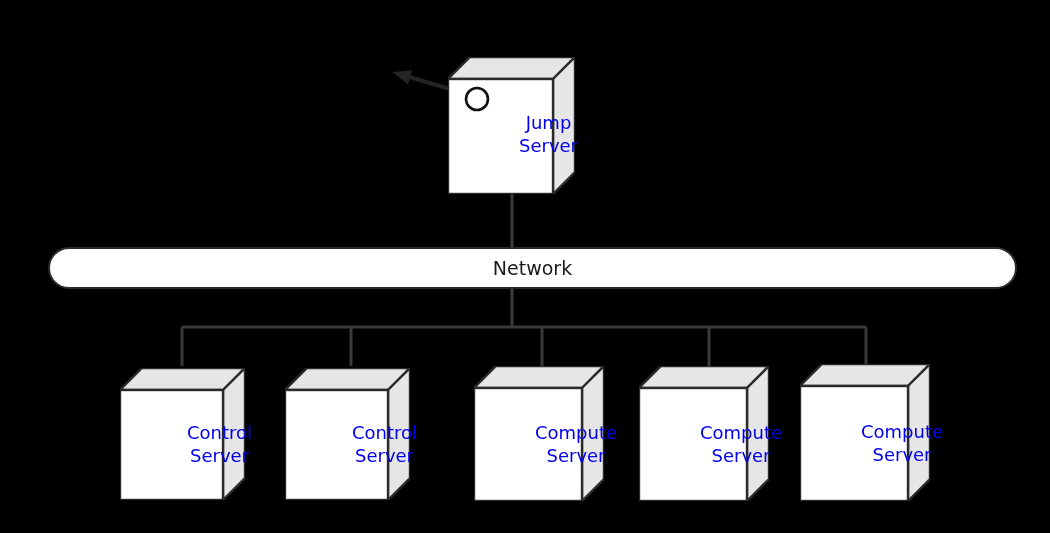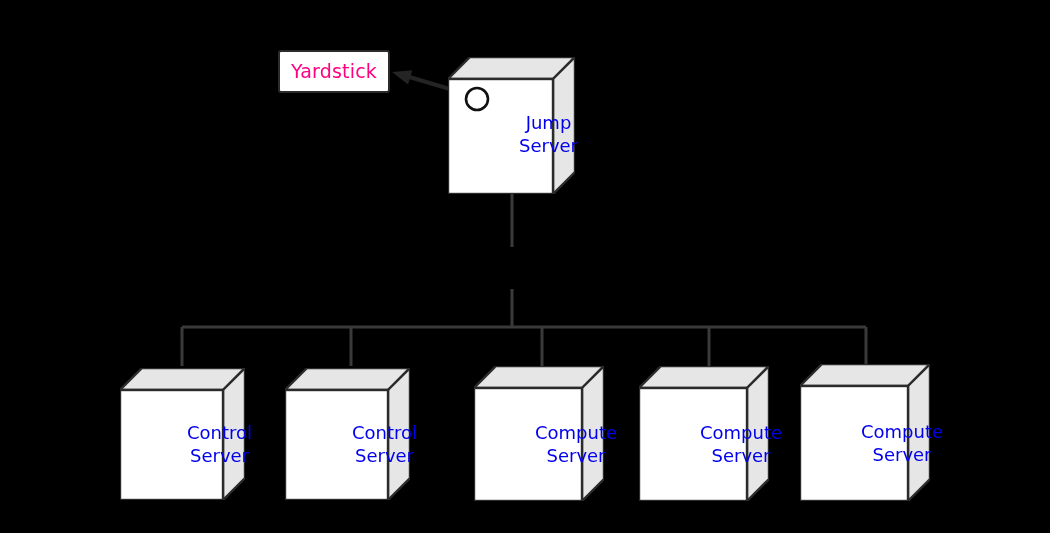--- a/index.html
+++ b/index.html
@@ -103,37 +103,37 @@
         <line x1="542" y1="327" x2="542" y2="366"></line>
         <line x1="709" y1="327" x2="709" y2="366"></line>
         <line x1="866" y1="327" x2="866" y2="366"></line>
       </g>
     <g id="arrow-group">
         <line x1="470" y1="95" x2="406" y2="76" stroke="#242424" stroke-width="4"></line>
         <polygon points="392,72 412.34545984432475,70.1800374391296 408.1029795504039,84.56757930546986" fill="#242424"></polygon>
       </g>
   </svg>
 
-  <div class="label-box" id="tool-box" style="left: 278px; top: 50px; width: 112px; height: 43px;">
-    <span class="caption">Yardstick</span>
-  </div>
 
   <div class="cube" id="jump-server" style="left: 448px; top: 57px; width: 127px; height: 137px;">
     <svg class="cube-svg" width="127" height="137" viewBox="0 0 127 137">
         <polygon points="0,22 22,0 127,0 105,22" fill="#e6e6e6" stroke="#2b2b2b" stroke-width="2.4" stroke-linejoin="miter"></polygon>
         <polygon points="105,22 127,0 127,115 105,137" fill="#e6e6e6" stroke="#2b2b2b" stroke-width="2.4" stroke-linejoin="miter"></polygon>
         <rect x="0" y="22" width="105" height="115" fill="#ffffff" stroke="#2b2b2b" stroke-width="2.4"></rect>
       </svg>
     <div class="cube-caption" style="width: 105px; top: 54px;">Jump
 Server</div>
   <svg class="port-dot" width="28" height="28" style="left: 15px; top: 28px;">
         <circle cx="14" cy="14" r="11" fill="#ffffff" stroke="#111111" stroke-width="2.6"></circle>
       </svg>
     </div>
 
+  <div class="network-bar" id="network-bar" style="left: 48px; top: 247px; width: 969px; height: 42px; border-radius: 21px;">
+    <span class="caption">Network</span>
+  </div>
 
   <div id="server-row">
       <div class="cube" style="left: 120px; top: 368px; width: 125px; height: 132px;">
         <svg class="cube-svg" width="125" height="132" viewBox="0 0 125 132">
           <polygon points="0,22 22,0 125,0 103,22" fill="#e6e6e6" stroke="#2b2b2b" stroke-width="2.4" stroke-linejoin="miter"></polygon>
           <polygon points="103,22 125,0 125,110 103,132" fill="#e6e6e6" stroke="#2b2b2b" stroke-width="2.4" stroke-linejoin="miter"></polygon>
           <rect x="0" y="22" width="103" height="110" fill="#ffffff" stroke="#2b2b2b" stroke-width="2.4"></rect>
         </svg>
         <div class="cube-caption" style="width: 103px; top: 53px;">Control
 Server</div>

